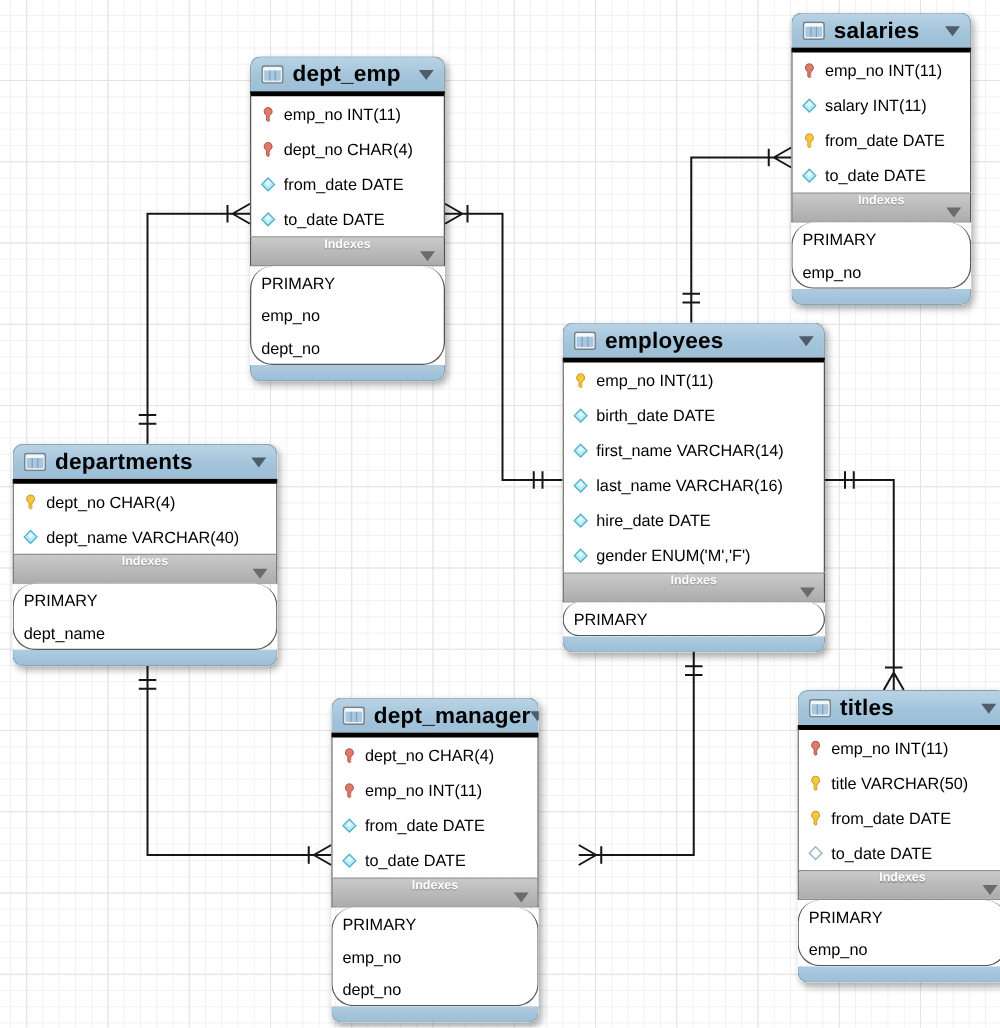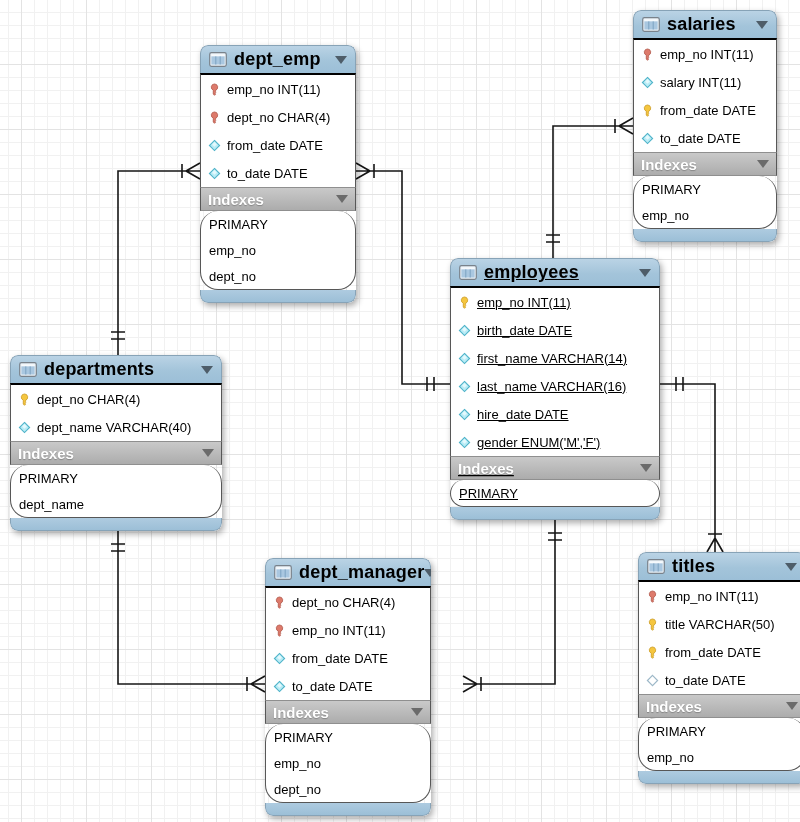--- a/index.html
+++ b/index.html
@@ -24,31 +24,32 @@
     height:28px;box-sizing:border-box;display:flex;align-items:center;
     padding:0 8px;border:1px solid #87a3b7;border-bottom:none;
     border-radius:8px 8px 0 0;
     background:linear-gradient(#bad3e5 0%,#a3c4da 55%,#9cbfd7 100%);
   }
   .tbl-name{font-weight:bold;font-size:18px;color:#000;margin-left:7px;letter-spacing:.2px;}
   .tri{width:0;height:0;border-left:6px solid transparent;border-right:6px solid transparent;
        border-top:8px solid #4e5d69;margin-left:auto;}
   .tri.gray{border-top-color:#6b6b6b;}
   .section{background:#fff;border-left:1px solid #575757;border-right:1px solid #575757;box-sizing:border-box;}
-  .section.cols{border-top:2px solid #000000;}
+  .section.cols{border-top:4px solid #000000;}
   .section.idx{border-bottom:1px solid #575757;border-radius:18px;}
   .col-row{height:28px;display:flex;align-items:center;padding:0 7px;font-size:13px;color:#000;white-space:nowrap;}
   .col-icon{width:13px;height:13px;margin-right:6px;flex:0 0 13px;display:inline-flex;}
   .idx-bar{
     height:24px;box-sizing:border-box;display:flex;align-items:center;padding:0 7px;
     background:linear-gradient(#c9c9c9,#acacac);
     border-top:1px solid #8f8f8f;border-bottom:1px solid #8f8f8f;
     border-left:1px solid #575757;border-right:1px solid #575757;
-    color:#fff;font-weight:bold;font-size:15px;
+    color:#fff;font-weight:bold;font-size:10px;
     text-shadow:0 1px 1px rgba(0,0,0,.25);
+    flex-direction:column;
   }
   .idx-row{height:26px;display:flex;align-items:center;padding:0 8px;font-size:13px;color:#000;}
   .tbl-footer{
     height:13px;box-sizing:border-box;border:1px solid #87a3b7;border-top:none;
     border-radius:0 0 8px 8px;
     background:linear-gradient(#aecbe0,#9cbfd7);
   }
   .tbl-icon{display:inline-flex;}
 </style>
 </head>
@@ -177,21 +178,21 @@
     <div class="idx-bar">
       <span>Indexes</span>
       <span class="tri gray"></span>
     </div>
     <div class="section idx">
       <div class="idx-row">PRIMARY</div>
       <div class="idx-row">emp_no</div>
     </div>
     <div class="tbl-footer"></div>
   </div>
-<div class="table" style="left: 450px; top: 258px; width: 210px; text-decoration: underline;">
+<div class="table" style="left: 450px; top: 258px; width: 210px;">
     <div class="tbl-header">
       <span class="tbl-icon">
         <svg viewBox="0 0 18 15" width="18" height="15">
           <rect x="0.7" y="0.7" width="16.6" height="13.6" rx="1.8" fill="#e9eff5" stroke="#79828b" stroke-width="1.2"></rect>
           <rect x="2.4" y="2.3" width="13.2" height="1.8" fill="#f6fafd"></rect>
           <rect x="2.4" y="4.4" width="13.2" height="8.1" fill="#a9c7e0"></rect>
           <line x1="6.8" y1="4.4" x2="6.8" y2="12.5" stroke="#7da3c1" stroke-width="1"></line>
           <line x1="11.2" y1="4.4" x2="11.2" y2="12.5" stroke="#7da3c1" stroke-width="1"></line>
         </svg>
       </span>

